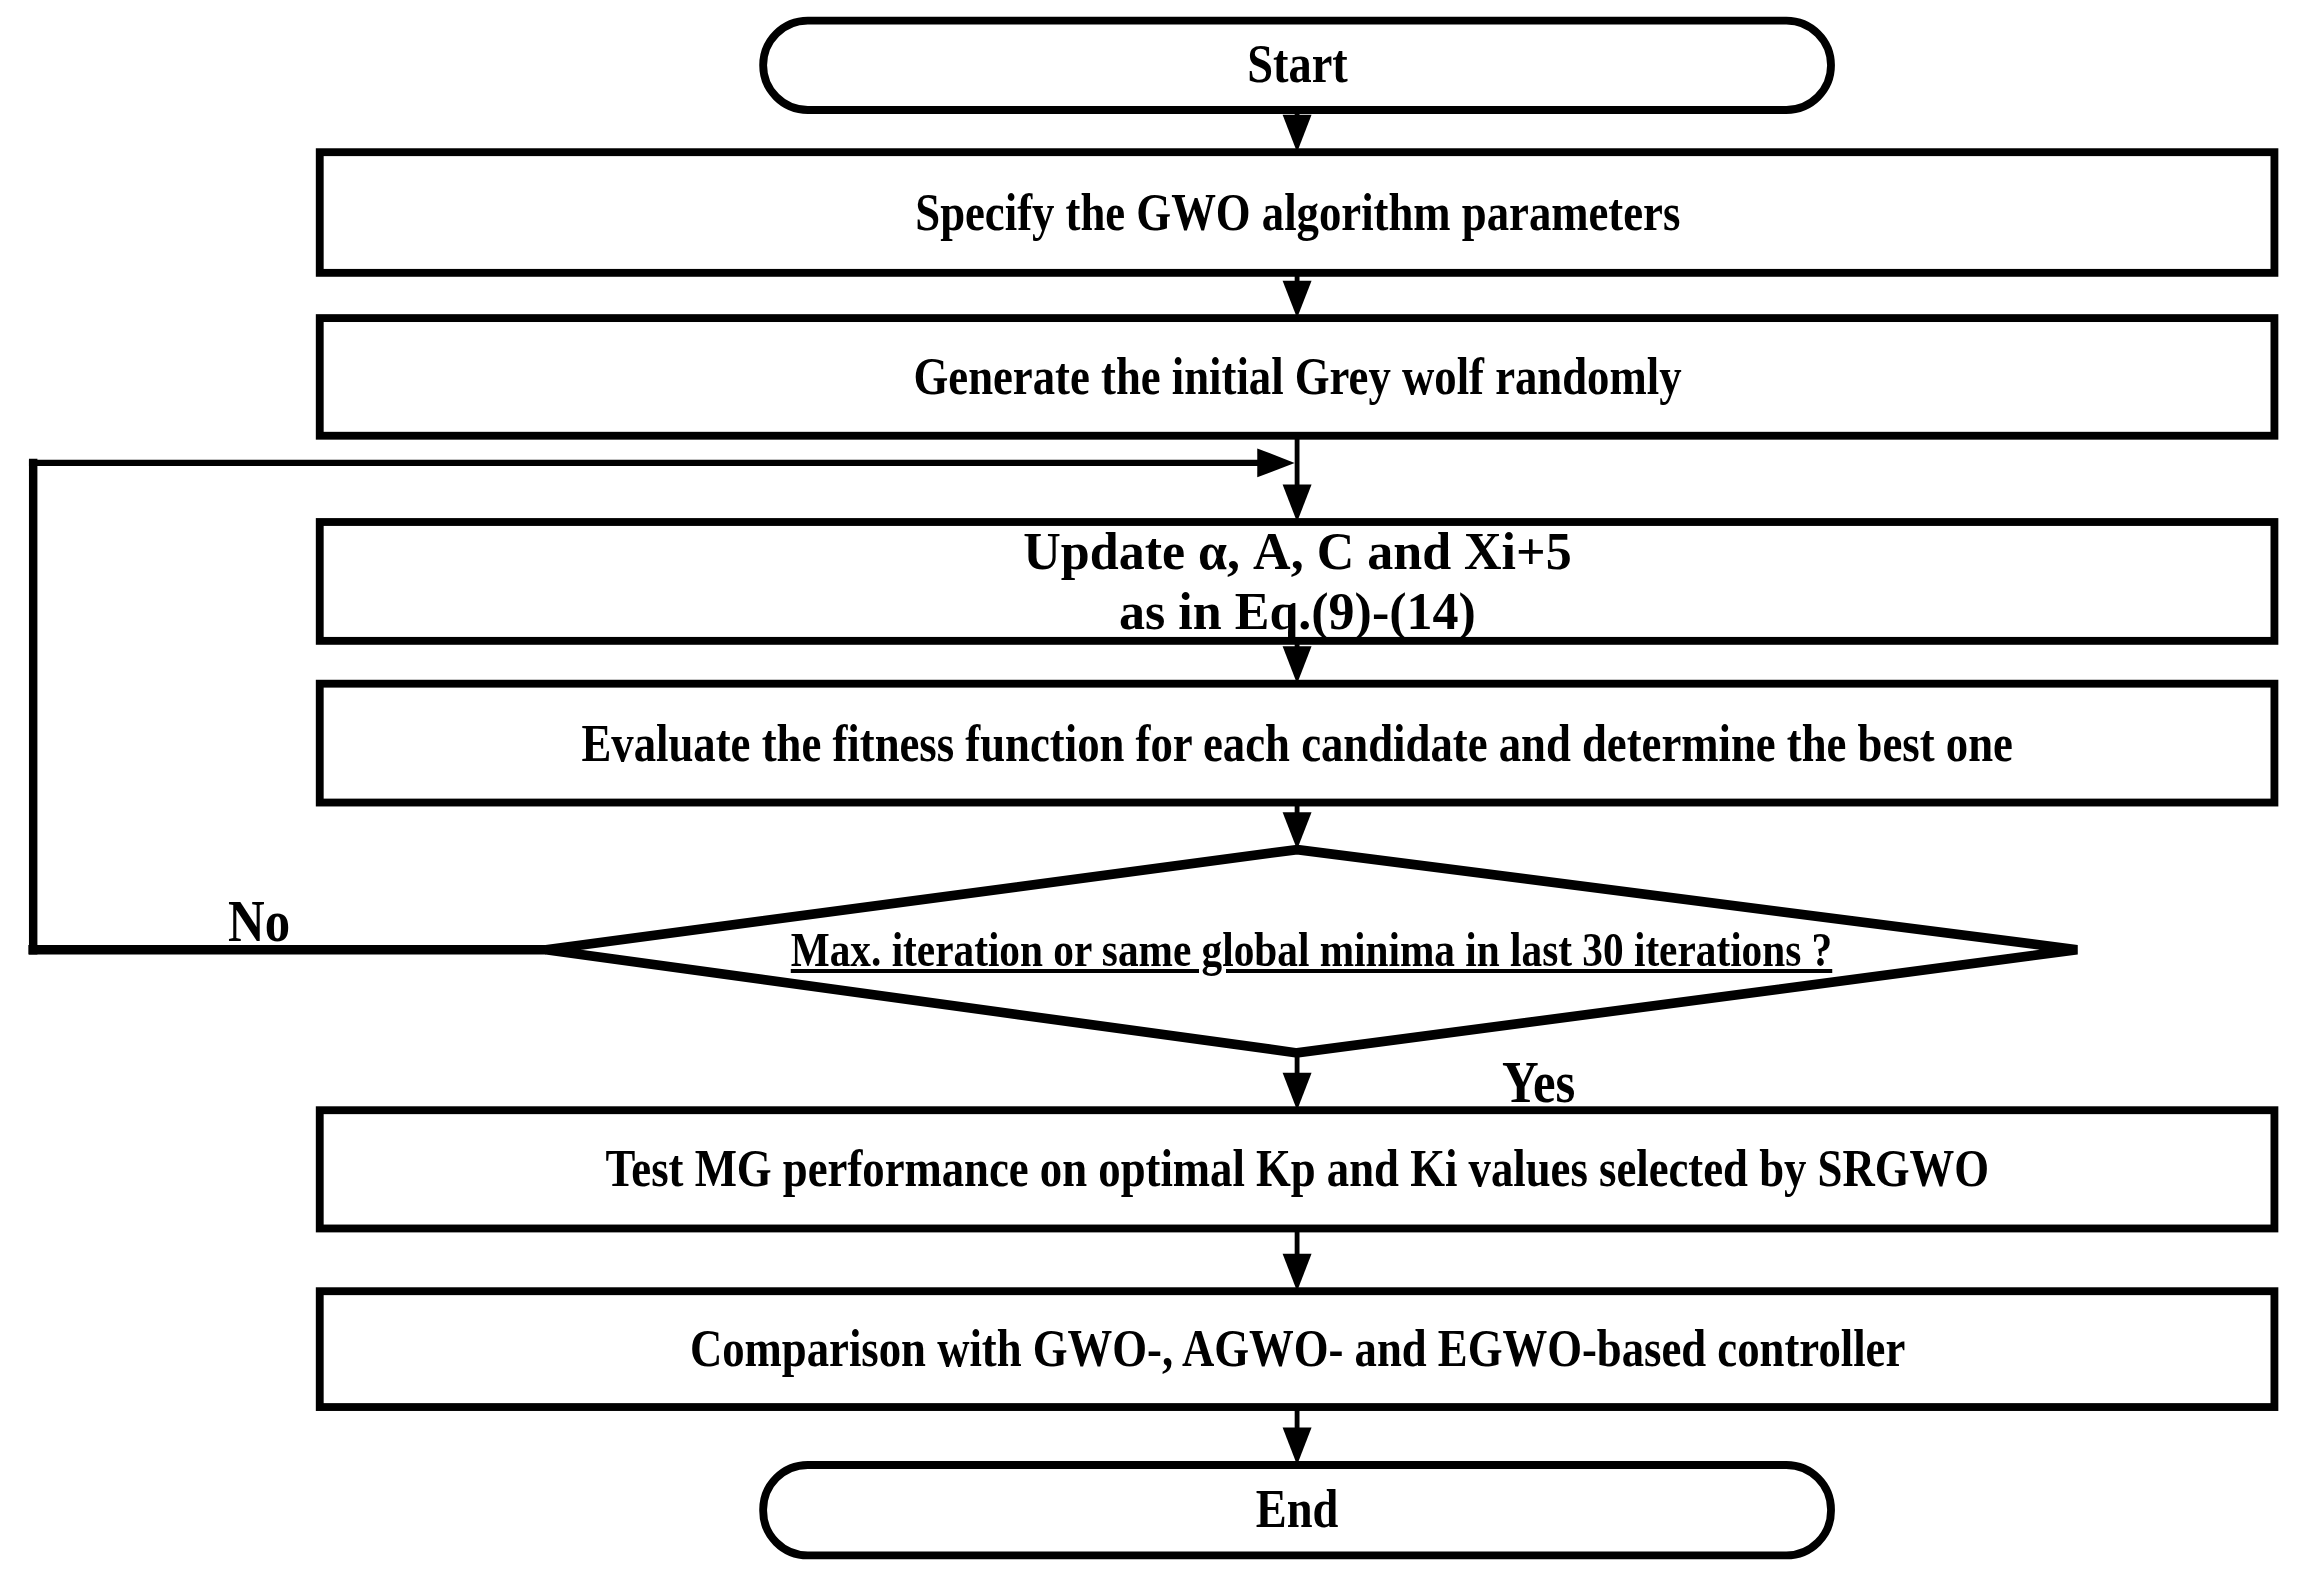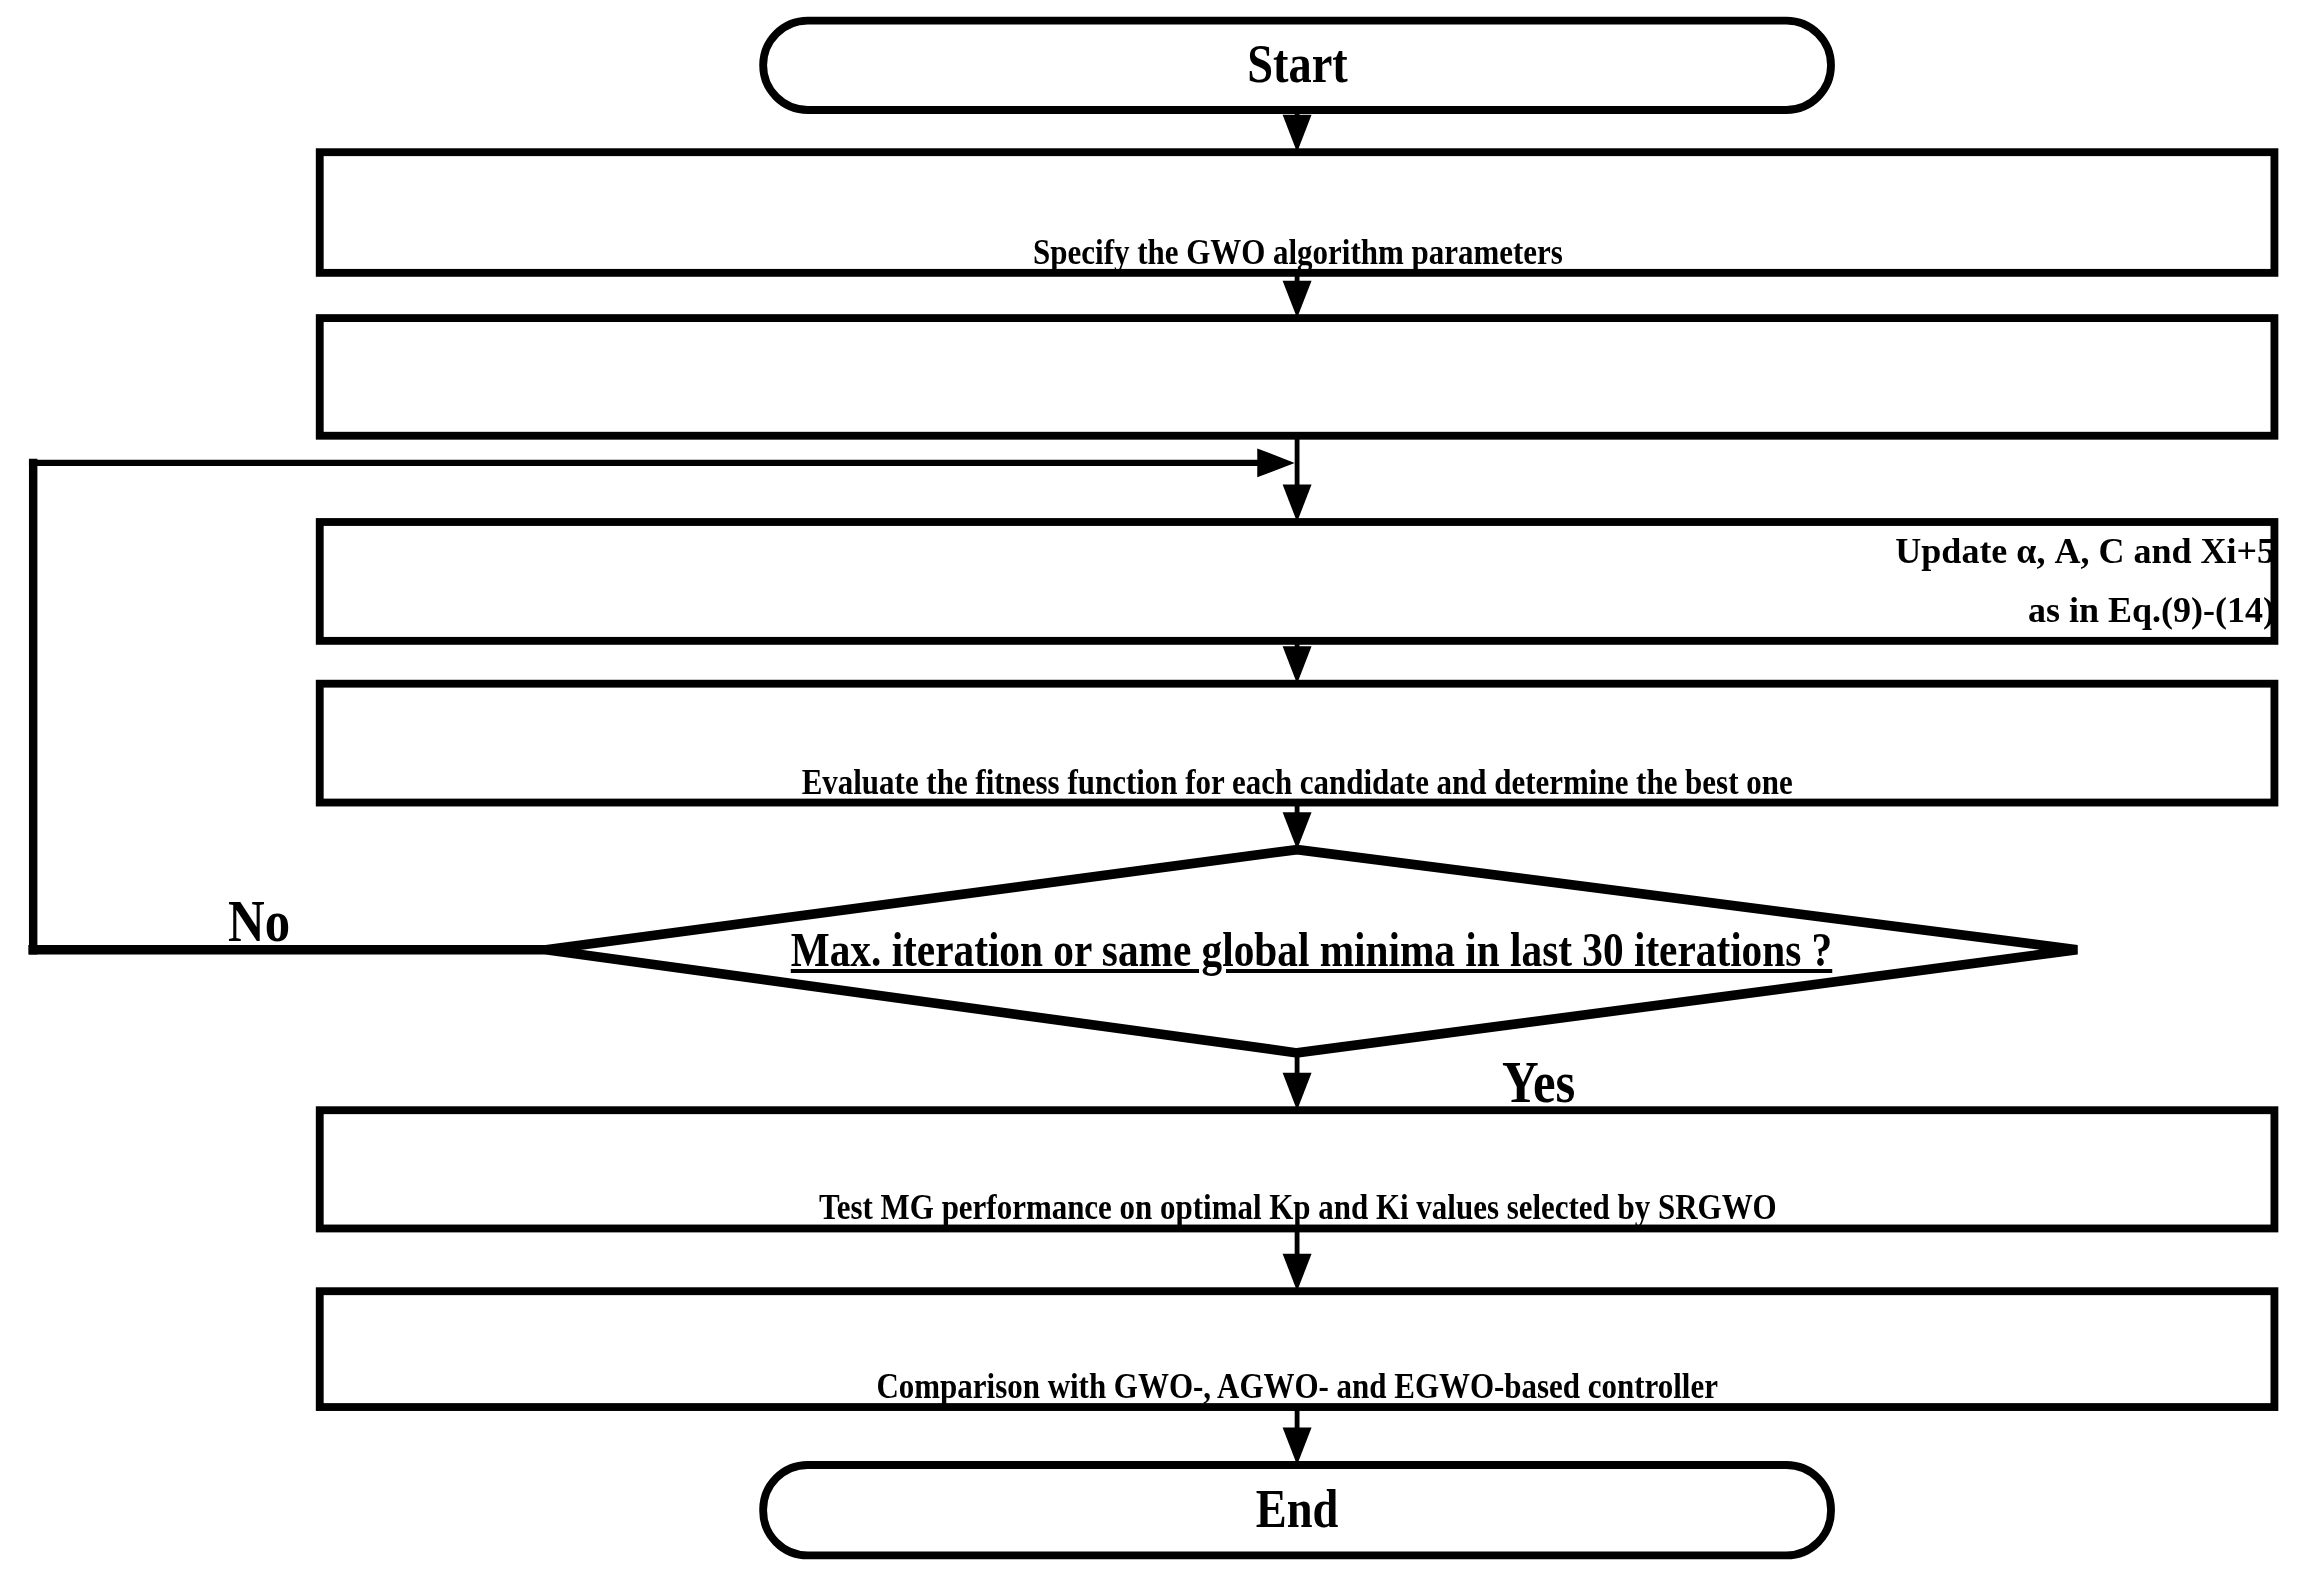--- a/index.html
+++ b/index.html
@@ -33,21 +33,21 @@
     line-height: 1.1;
     white-space: nowrap;
   }
   .txt > span {
     display: inline-block;
     transform: scaleX(0.86);
   }
   .multi {
     flex-direction: column;
   }
-  .f-node   { font-size: 36px; align-items: flex-end; }
+  .f-node   { font-size: 52px; }
   .f-term   { font-size: 54px; }
   .f-dec    { font-size: 48px; text-decoration: underline; }
   .f-branch { font-size: 59px; }
   .update-line { height: 60px; display: flex; align-items: center; justify-content: center; }
 </style>
 </head>
 <body>
 
 <div id="canvas">
 
@@ -91,20 +91,23 @@
   </svg>
 
   <div class="txt f-term" style="left:763px; top:20.5px; width:1068px; height:89px;">
     <span>Start</span>
   </div>
 
   <div class="txt f-node" style="left:320px; top:152px; width:1955px; height:121px;">
     <span>Specify the GWO algorithm parameters</span>
   </div>
 
+  <div class="txt f-node" style="left:320px; top:318px; width:1955px; height:118px;">
+    <span>Generate the initial Grey wolf randomly</span>
+  </div>
 
   <div class="txt f-node multi" style="left:320px; top:522px; width:1955px; height:119px;">
     <div class="update-line">
       <span>Update α, A, C and Xi+5</span>
     </div>
     <div class="update-line">
       <span>as in Eq.(9)-(14)</span>
     </div>
   </div>
 

